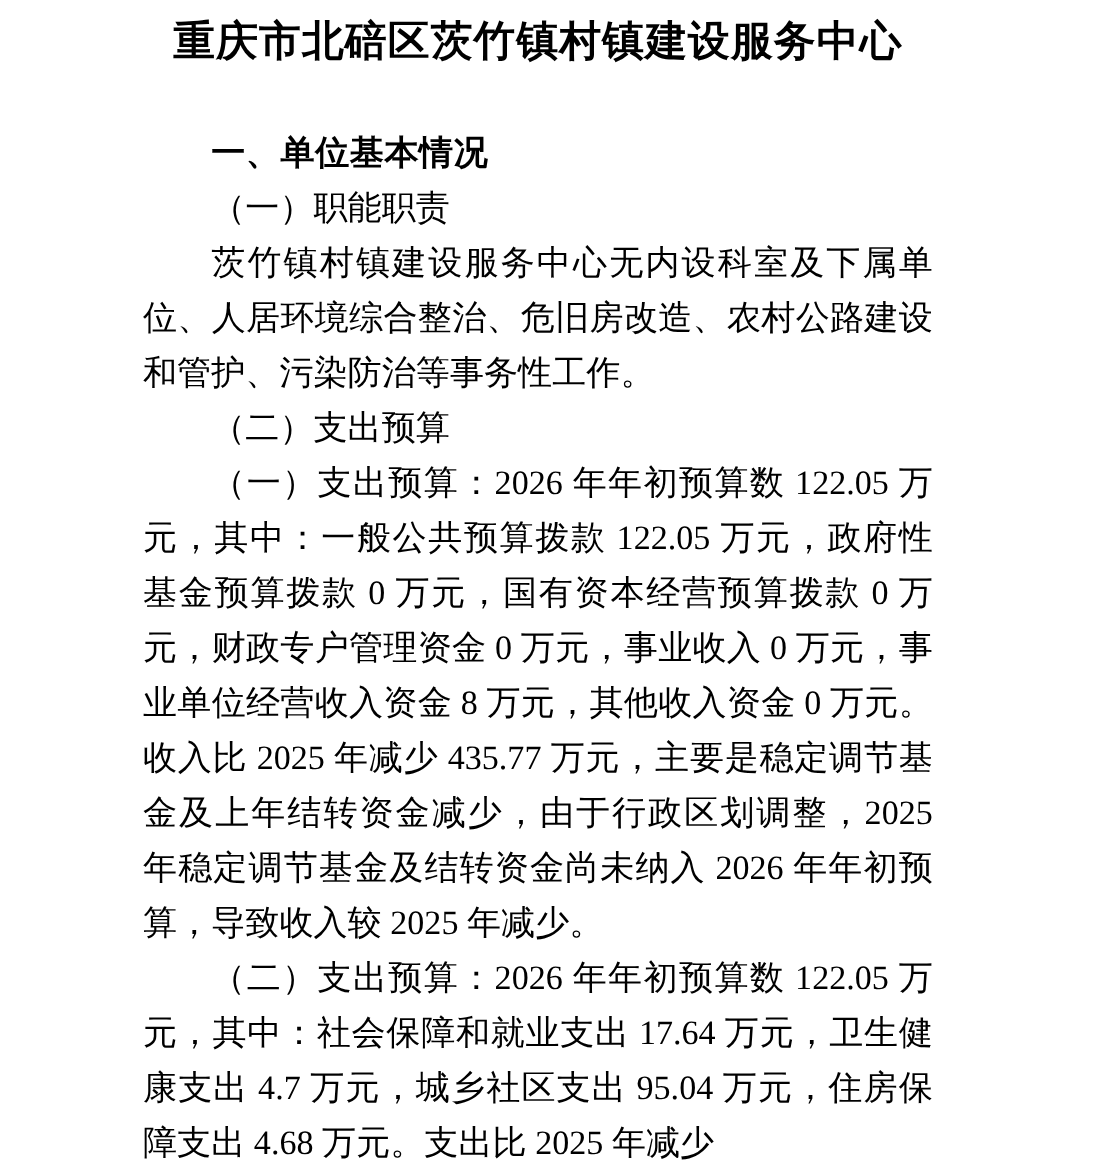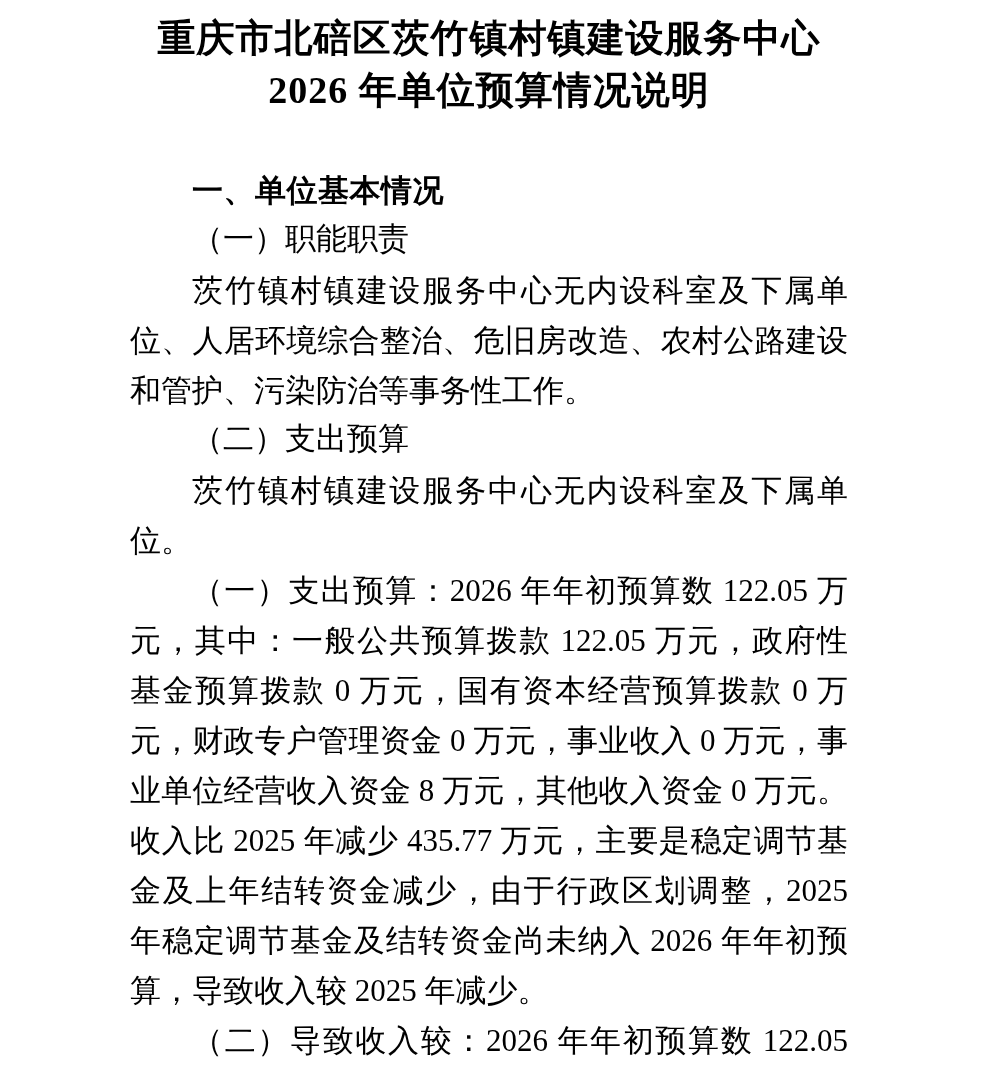--- a/index.html
+++ b/index.html
@@ -43,50 +43,47 @@
     font-weight: normal;
   }
   .h1 {
     font-family: "Liberation Sans", "DejaVu Sans", sans-serif;
     font-weight: 700 !important;
     letter-spacing: 0.5px;
   }
   .h2 {
     
     font-style: oblique 8deg;
-    font-family: Liberation Mono, monospace;
   }
   .para {
     text-align: justify;
   }
   .lead {
     font-style: oblique 8deg;
   }
 </style>
 </head>
 <body>
 
 <div class="page">
 
   <div class="doc-title">
     <div>重庆市北碚区茨竹镇村镇建设服务中心</div>
-    <div>2026 年单位预算情况说明</div>
   </div>
 
   <div class="content">
 
     <h2 class="h1">一、单位基本情况</h2>
 
     <h3 class="h2">（一）职能职责</h3>
 
     <p class="para">茨竹镇村镇建设服务中心无内设科室及下属单位、人居环境综合整治、危旧房改造、农村公路建设和管护、污染防治等事务性工作。</p>
 
     <h3 class="h2">（二）支出预算</h3>
 
-    <p class="para">茨竹镇村镇建设服务中心无内设科室及下属单位。</p>
 
 
     <p class="para"><span class="lead">（一）支出预算：</span><span>2026 年年初预算数 122.05 万元，其中：一般公共预算拨款 122.05 万元，政府性基金预算拨款 0 万元，国有资本经营预算拨款 0 万元，财政专户管理资金 0 万元，事业收入 0 万元，事业单位经营收入资金 8 万元，其他收入资金 0 万元。收入比 2025 年减少 435.77 万元，主要是稳定调节基金及上年结转资金减少，由于行政区划调整，2025 年稳定调节基金及结转资金尚未纳入 2026 年年初预算，导致收入较 2025 年减少。</span></p>
 
-    <p class="para"><span class="lead">（二）导致收入较：</span><span>2026 年年初预算数 122.05 万元，其中：社会保障和就业支出 17.64 万元，卫生健康支出 4.7 万元，城乡社区支出 95.04 万元，住房保障支出 4.68 万元。支出比 2025 年减少</span></p>
+    <p class="para"><span class="lead">（二）支出预算：</span><span>2026 年年初预算数 122.05 万元，其中：社会保障和就业支出 17.64 万元，卫生健康支出 4.7 万元，城乡社区支出 95.04 万元，住房保障支出 4.68 万元。支出比 2025 年减少</span></p>
 
   </div>
 </div>
 
 </body></html>

